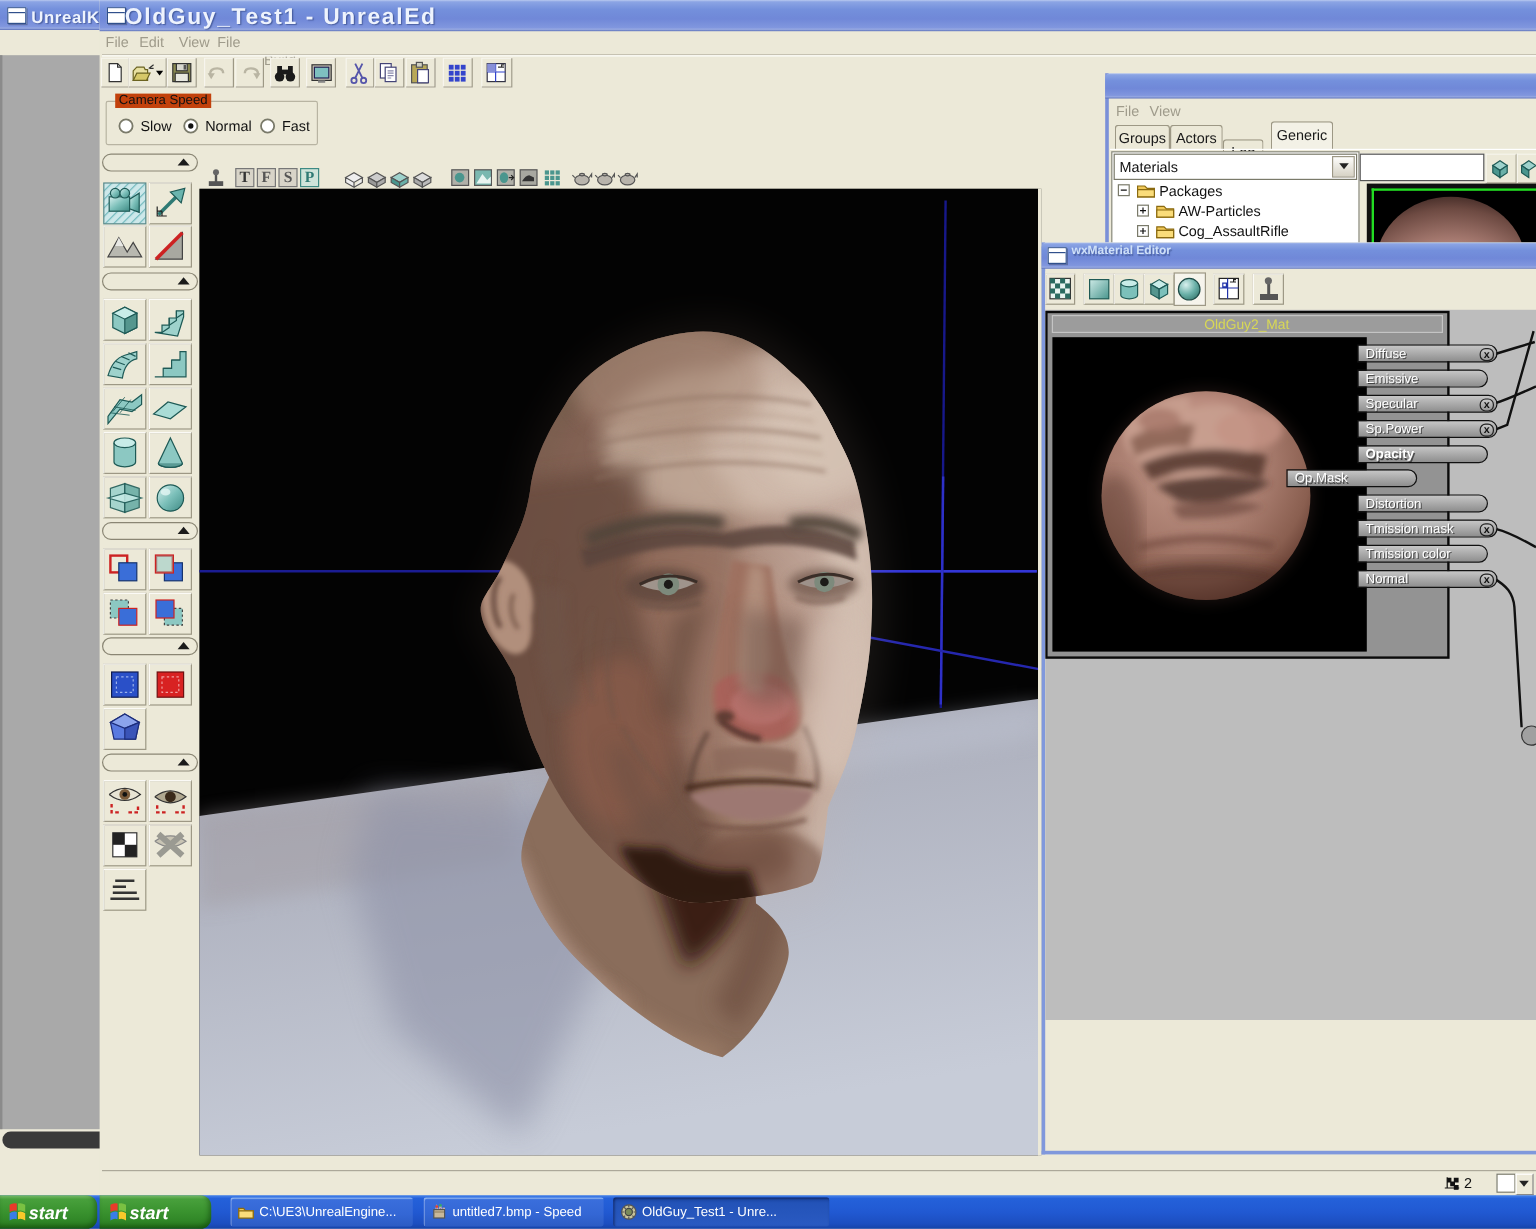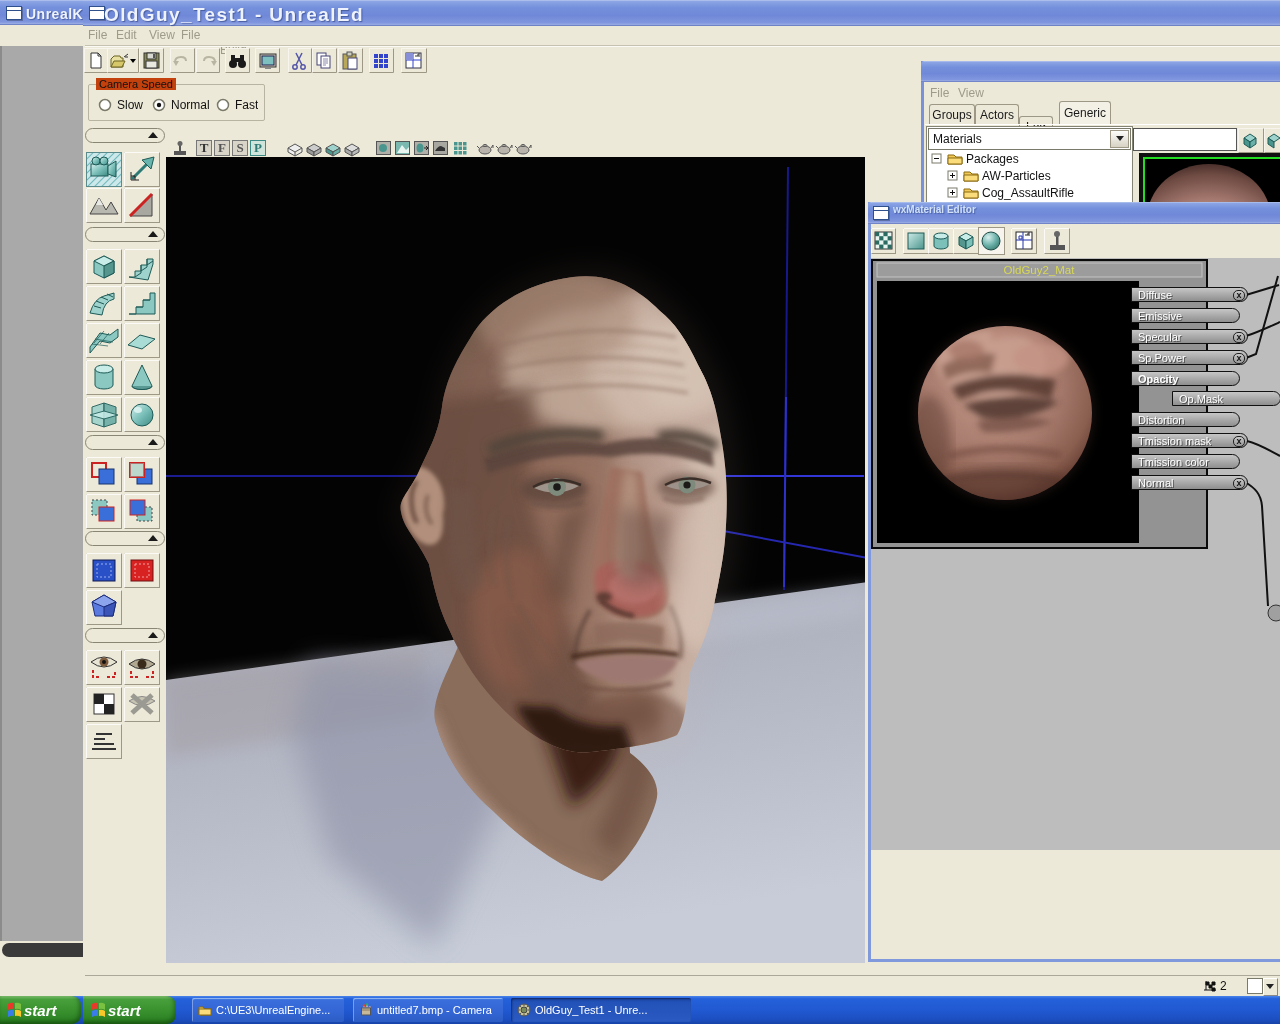--- a/index.html
+++ b/index.html
@@ -811,21 +811,21 @@
       <path d="M374,224 C384,230 390,236 391,248 L397,348"></path>
     </g>
     <circle cx="405" cy="355" r="8" fill="#a0a0a0" stroke="#333"></circle>
   </svg>
   <div id="matpills">
     <div class="pill" style="left:1131px;top:287px;width:117px;">Diffuse<span class="pillx">x</span></div>
     <div class="pill" style="left:1131px;top:308px;width:109px;">Emissive</div>
     <div class="pill" style="left:1131px;top:329px;width:117px;">Specular<span class="pillx">x</span></div>
     <div class="pill" style="left:1131px;top:350px;width:117px;">Sp.Power<span class="pillx">x</span></div>
     <div class="pill" style="left:1131px;top:371px;width:109px;font-weight:bold;">Opacity</div>
-    <div class="pill" style="left:1172px;top:391px;width:109px;">Op.Mask</div>
+    <div class="pill" style="left:1072px;top:391px;width:109px;">Op.Mask</div>
     <div class="pill" style="left:1131px;top:412px;width:109px;">Distortion</div>
     <div class="pill" style="left:1131px;top:433px;width:117px;">Tmission mask<span class="pillx">x</span></div>
     <div class="pill" style="left:1131px;top:454px;width:109px;">Tmission color</div>
     <div class="pill" style="left:1131px;top:475px;width:117px;">Normal<span class="pillx">x</span></div>
   </div>
 </div>
 
 <div id="taskbar">
   <div class="abs" style="left:0;top:996px;width:1280px;height:28px;background:linear-gradient(to bottom,#4a86e8 0%,#3a76e4 4%,#2461da 10%,#2159d2 50%,#1c4ec0 85%,#1643a8 100%);"></div>
   <div class="abs" style="left:0;top:996px;width:81px;height:28px;border-radius:0 9px 9px 0;background:linear-gradient(to bottom,#7ec06e 0%,#48a03c 12%,#3b9430 45%,#2f8526 80%,#247018 100%);box-shadow:inset -2px -2px 4px rgba(0,40,0,.4);"></div>
@@ -853,21 +853,21 @@
   </div>
   <div class="tbtn" style="left:353px;top:998px;width:150px;background:linear-gradient(to bottom,#5a94ec,#3a6edc 8%,#3366d4 60%,#2c5cc4);box-shadow:inset 1px 1px 0 rgba(255,255,255,.35);">
     <svg class="abs" style="left:6px;top:5px;" width="14" height="14">
         <path d="M4 5 l1-3 1 3 M7 5 l1-4 1 4 M10 5 l1-3 0.5 3" stroke="#caa" fill="none"></path>
         <rect x="2.5" y="5" width="9" height="7" fill="#c8b89a" stroke="#555"></rect>
         <path d="M3 7 h8" stroke="#8a7a5a"></path>
         <circle cx="5" cy="2.5" r="1.2" fill="#d43"></circle>
         <circle cx="8" cy="1.5" r="1.2" fill="#3a6"></circle>
         <circle cx="11" cy="2.5" r="1" fill="#36c"></circle>
       </svg>
-    <span style="margin-left:24px;">untitled7.bmp - Camera</span>
+    <span style="margin-left:24px;">untitled7.bmp - Speed</span>
   </div>
   <div class="tbtn" style="left:511px;top:998px;width:180px;background:linear-gradient(to bottom,#1c48a8,#2353b8 20%,#2a5ac2);box-shadow:inset 1px 1px 2px rgba(0,0,30,.5);">
     <svg class="abs" style="left:6px;top:5px;" width="14" height="14">
         <circle cx="7" cy="7" r="6" fill="#c8c49a" stroke="#555"></circle>
         <circle cx="7" cy="7" r="3" fill="#7a8a5a" stroke="#444"></circle>
         <g stroke="#555">
           <path d="M7 1 v2 M7 11 v2 M1 7 h2 M11 7 h2 M3 3 l1.5 1.5 M10 10 l1.5 1.5 M11 3 l-1.5 1.5 M4 10 l-1.5 1.5"></path>
         </g>
       </svg>
     <span style="margin-left:24px;">OldGuy_Test1 - Unre...</span>

